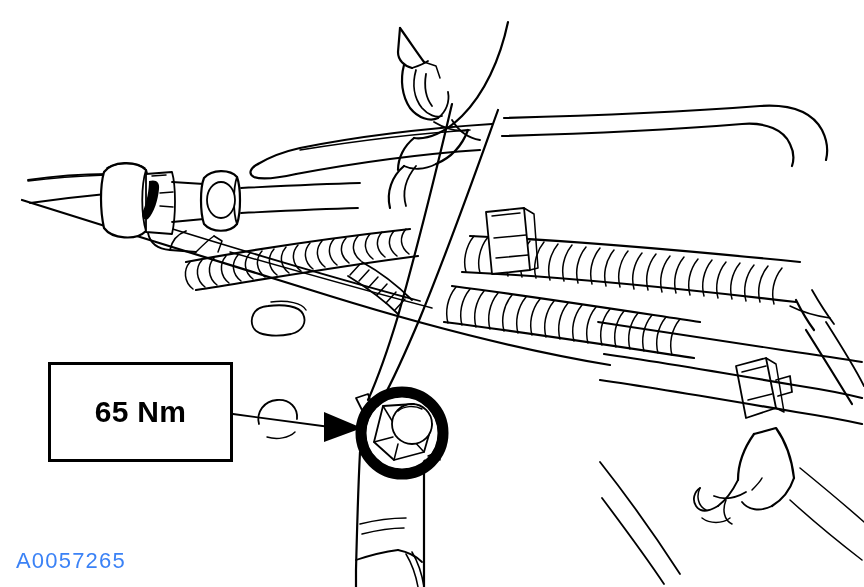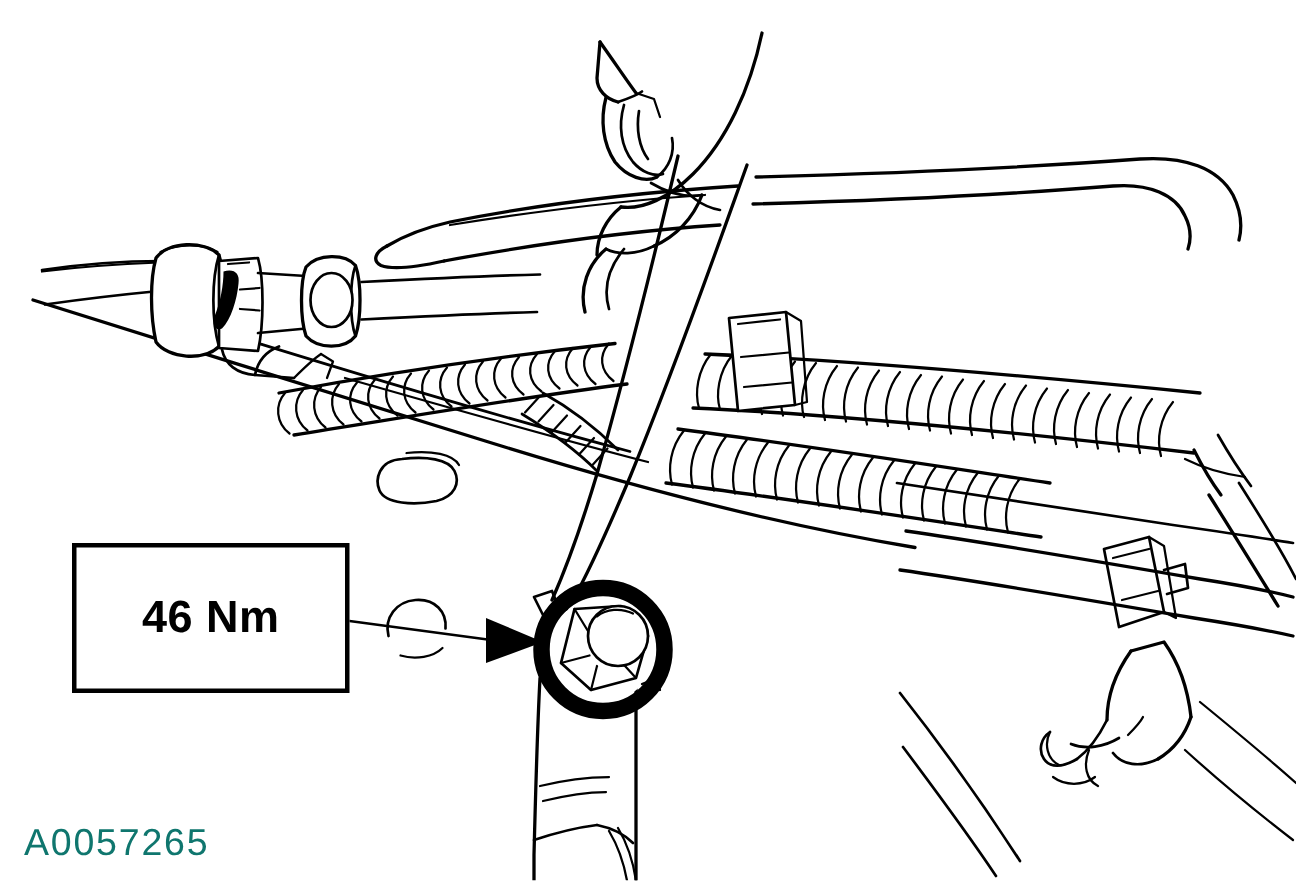--- a/index.html
+++ b/index.html
@@ -95,24 +95,24 @@
     letter-spacing: 0.3px;
     white-space: nowrap;
   }
 
   
   #figure-id {
     position: absolute;
     left: 16px;
     top: 548px;
     font-family: "Liberation Sans", sans-serif;
-    font-size: 25px;
+    font-size: 22px;
     font-weight: 400;
     letter-spacing: 1.2px;
-    color: #0f766e;
+    color: #3b82f6;
     white-space: nowrap;
   }
 </style>
 </head>
 <body>
 
 <div id="figure-root">
 
   <svg id="figure-svg" viewBox="0 0 864 587">
 
@@ -390,18 +390,18 @@
 
       <g>
         <line class="ln-thin" x1="233" y1="414" x2="330" y2="427"></line>
         <polygon class="solid-blk" points="324,412 362,428 324,442"></polygon>
       </g>
 
     </g>
   </svg>
 
   <div id="torque-callout">
-    <div class="torque-line">46 Nm</div>
+    <div class="torque-line">65 Nm</div>
   </div>
 
   <div id="figure-id">A0057265</div>
 
 </div>
 
 </body></html>

